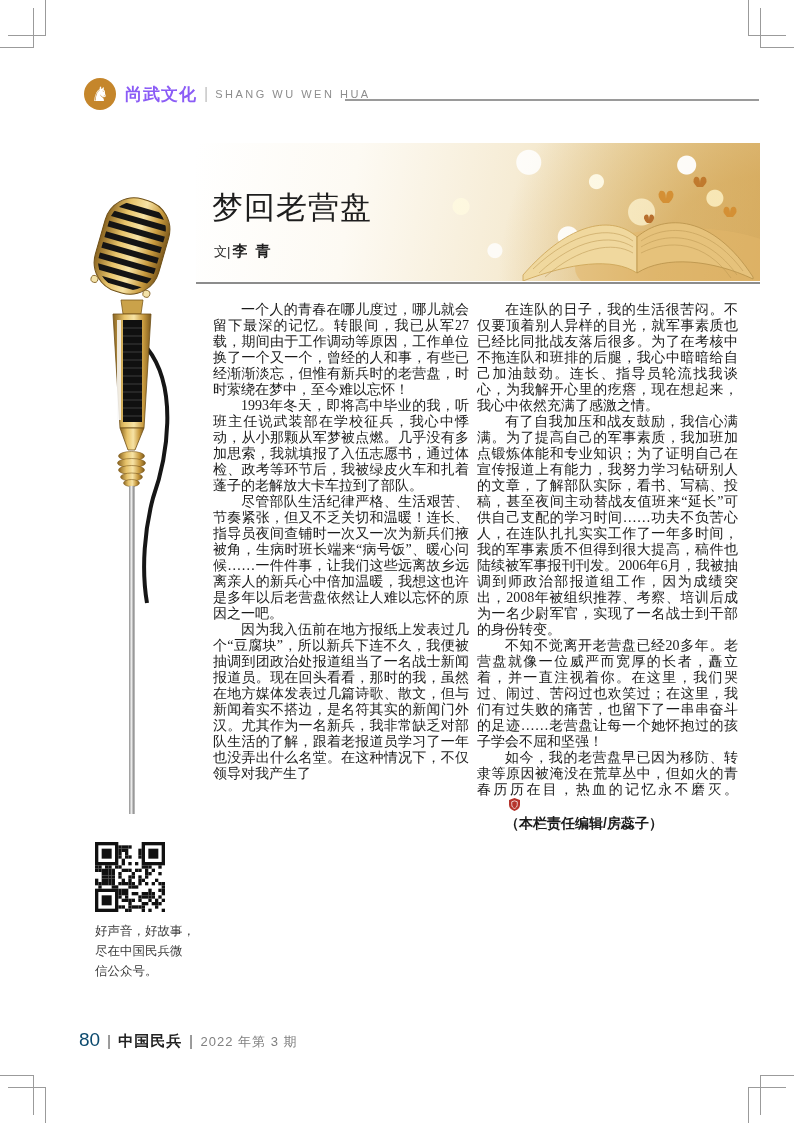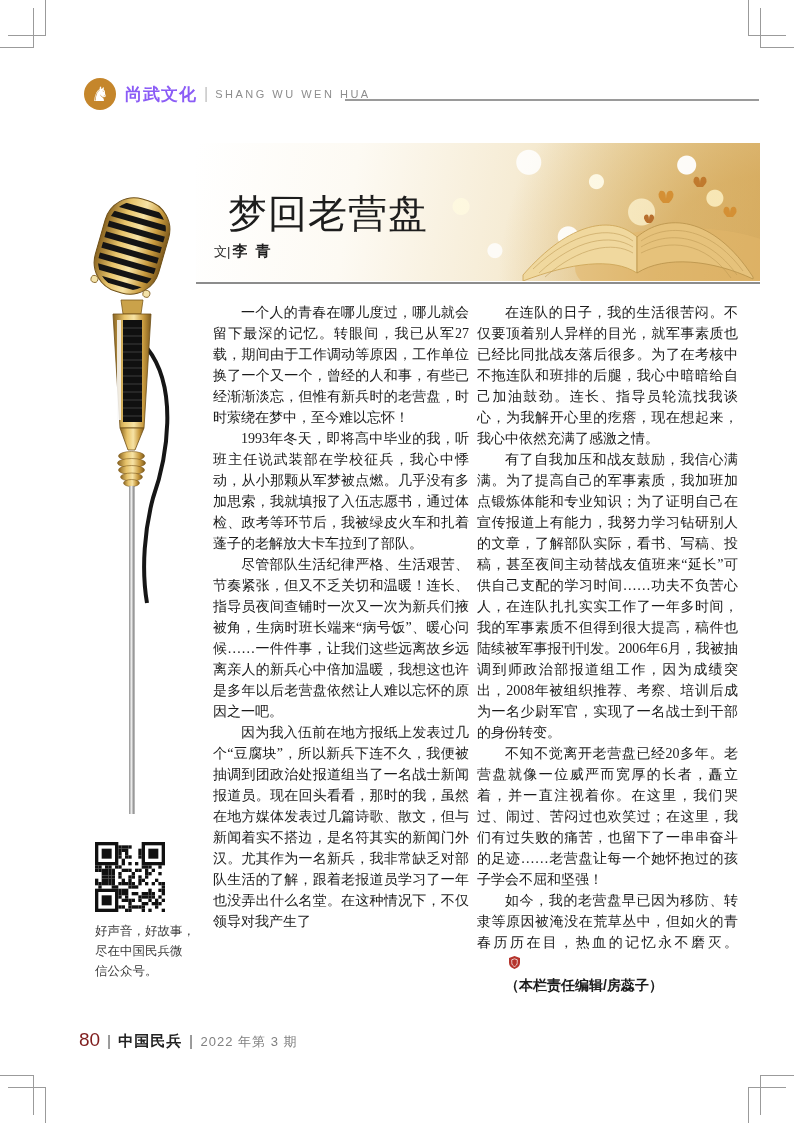--- a/index.html
+++ b/index.html
@@ -34,51 +34,51 @@
       radial-gradient(circle at 87% 16%, rgba(255,255,255,.95) 0 9px, rgba(255,255,255,0) 10px),
       radial-gradient(circle at 71% 28%, rgba(255,252,235,.9) 0 7px, rgba(255,255,255,0) 8px),
       radial-gradient(circle at 59% 14%, rgba(255,255,255,.85) 0 12px, rgba(255,255,255,0) 13px),
       radial-gradient(circle at 47% 46%, rgba(255,250,224,.8) 0 8px, rgba(255,255,255,0) 9px),
       radial-gradient(circle at 66% 68%, rgba(255,255,255,.9) 0 10px, rgba(255,255,255,0) 11px),
       radial-gradient(circle at 79% 50%, rgba(255,247,214,.7) 0 13px, rgba(255,255,255,0) 14px),
       radial-gradient(circle at 53% 78%, rgba(255,255,255,.8) 0 7px, rgba(255,255,255,0) 8px),
       radial-gradient(circle at 92% 40%, rgba(255,244,200,.8) 0 8px, rgba(255,255,255,0) 9px),
       radial-gradient(circle at 100% 100%, rgba(206,155,66,.55) 0 18%, rgba(206,155,66,0) 45%),
       linear-gradient(100deg,#ffffff 0%,#fdfaf3 28%,#f6ecd5 55%,#eedcb1 76%,#e2c184 100%);}
-  .banner-title{position:absolute;left:32px;top:44px;font-family:Liberation Sans, sans-serif;
-                font-size:39px;color:#1d1d1d;letter-spacing:1px;}
+  .banner-title{position:absolute;left:16px;top:44px;font-family:Liberation Sans, sans-serif;
+                font-size:31px;color:#1d1d1d;letter-spacing:1px;}
   .banner-byline{position:absolute;left:18px;top:99px;font-family:"Liberation Sans",sans-serif;}
   .byline-prefix{font-size:13px;color:#2a2a2a;}
   .byline-author{font-size:15px;font-weight:bold;color:#1d1d1d;margin-left:2px;letter-spacing:2px;}
   .banner-book{position:absolute;right:0;bottom:0;}
   .banner-rule{position:absolute;left:196px;top:282px;width:564px;height:2px;background:#8c8c8c;}
 
   
   .mic{position:absolute;left:55px;top:188px;}
 
   
   .col{position:absolute;top:302px;}
   .col-left{left:213px;width:256px;}
   .col-right{left:477px;width:261px;}
-  .col p{margin:0;font-size:14px;line-height:21px;text-align:justify;text-indent:2em;color:#1b1b1b;}
+  .col p{margin:0;font-size:14px;line-height:16px;text-align:justify;text-indent:2em;color:#1b1b1b;}
   .col p.cont{text-indent:0;}
   .endmark{display:inline-block;margin-left:4px;vertical-align:-1px;}
   .closing{text-align:right;font-family:"Liberation Sans",sans-serif;font-weight:bold;
            font-size:13.5px;text-indent:0;margin-top:2px;}
 
   
   .qr-wrap{position:absolute;left:95px;top:842px;width:110px;}
   .qr{width:70px;height:70px;}
   .qr-caption{margin-top:9px;font-family:"Liberation Sans",sans-serif;font-size:12.5px;
               line-height:20px;color:#3a3a3a;}
 
   
   .footer{position:absolute;left:79px;top:1029px;display:flex;align-items:baseline;
           font-family:"Liberation Sans",sans-serif;}
-  .page-num{font-size:19px;color:#7f1d1d;text-align:right;}
+  .page-num{font-size:19px;color:#0c4a6e;text-align:right;}
   .foot-sep{font-size:15px;color:#555;margin:0 7px;font-weight:bold;transform:scaleX(.6);}
   .mag-name{font-size:15px;font-weight:bold;color:#222;letter-spacing:1px;}
   .issue{font-size:13px;color:#808080;letter-spacing:1px;}
 </style>
 </head>
 <body>
 
 <div class="page">
 
   <div class="crop tl1"></div>

